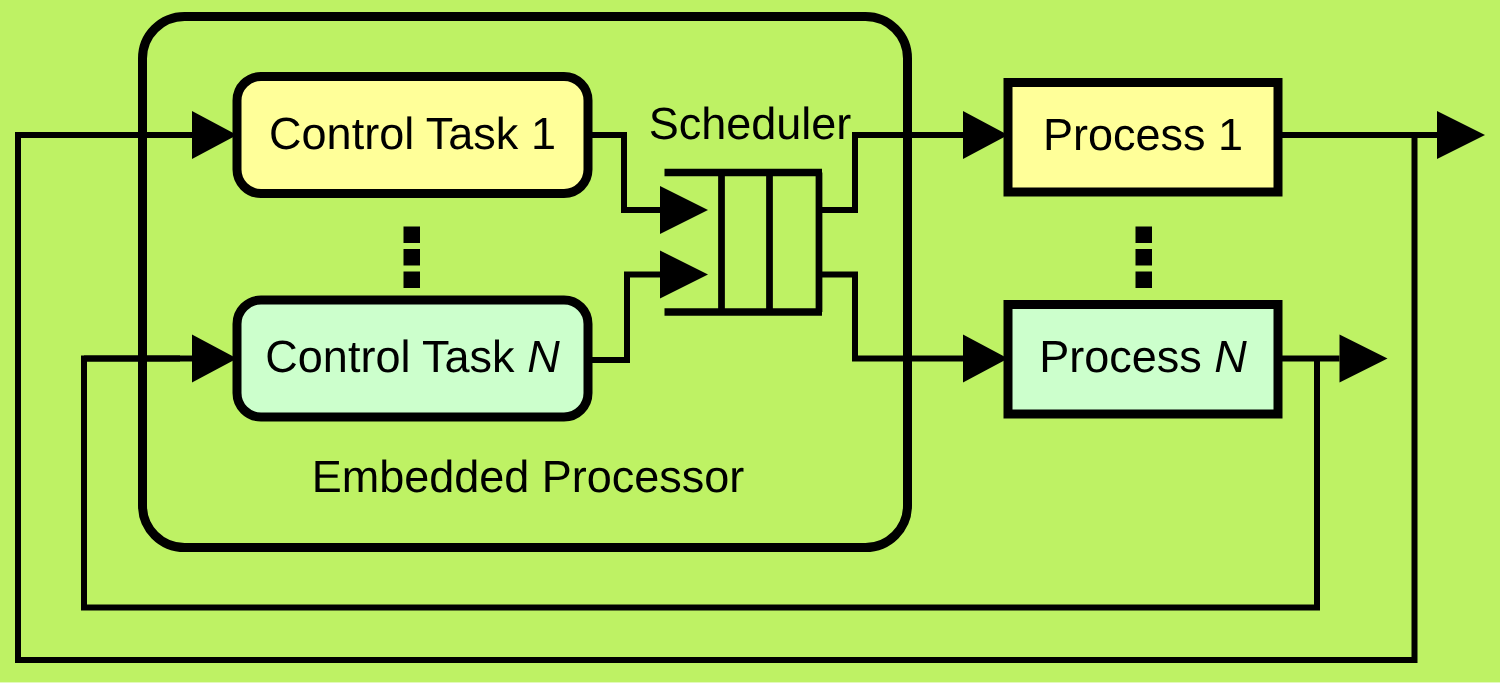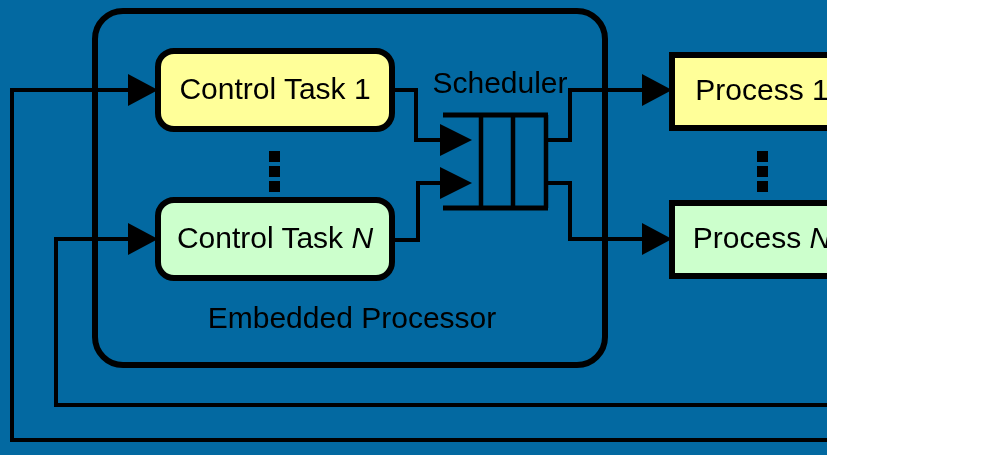--- a/index.html
+++ b/index.html
@@ -2,23 +2,23 @@
 <html><head>
 <meta charset="utf-8">
 <style>
   html, body {
     margin: 0;
     padding: 0;
     background: #ffffff;
   }
   #canvas-wrap {
     position: relative;
-    width: 827px;
+    width: 1000px;
     height: 455px;
-    background: #0369a1;
+    background: #bef264;
     overflow: hidden;
     font-family: "Liberation Sans", sans-serif;
   }
   svg#diagram {
     display: block;
     width: 1000px;
     height: 455px;
   }
   .wire {
     stroke: #000000;

